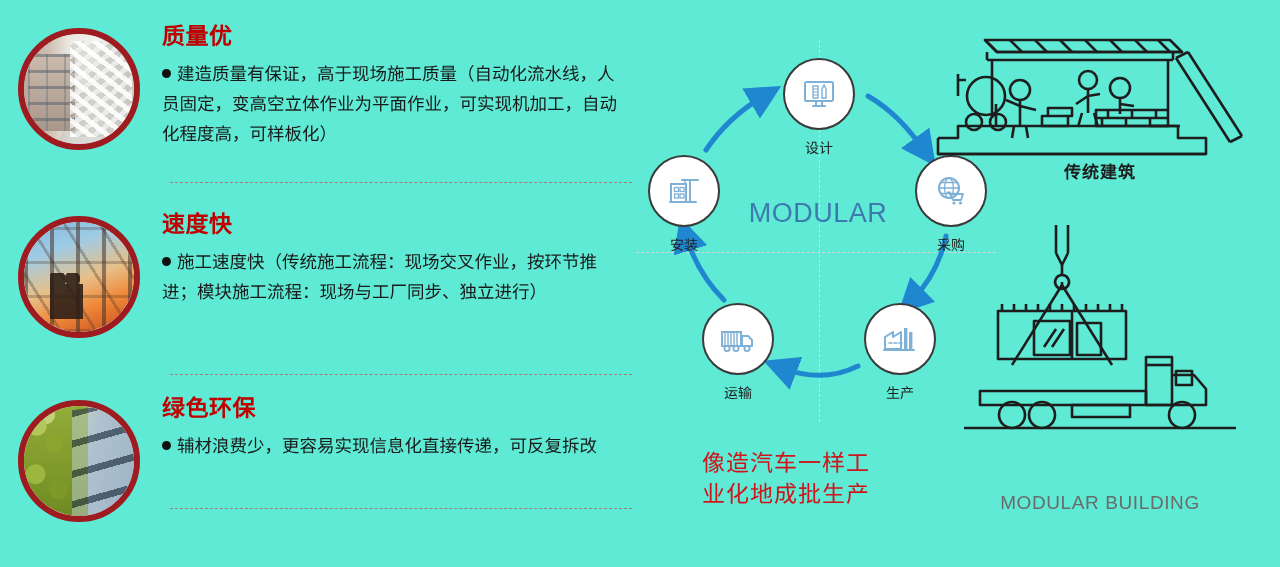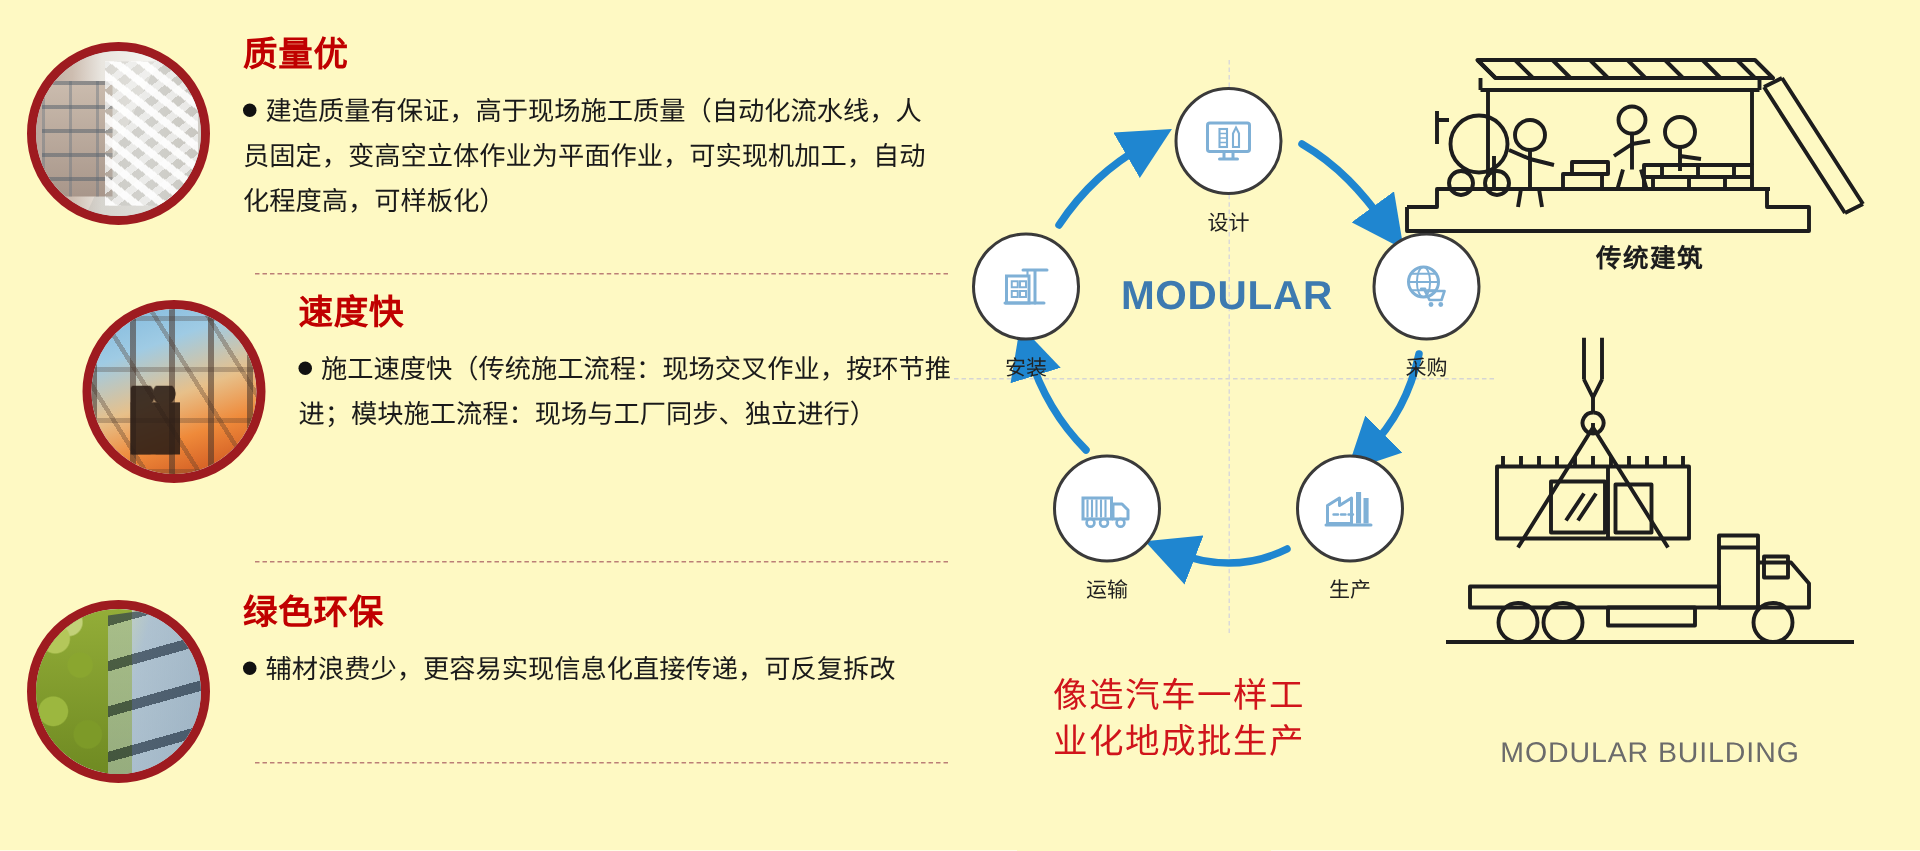--- a/index.html
+++ b/index.html
@@ -12,40 +12,40 @@
     width: 1280px;
     height: 567px;
     overflow: hidden;
     font-family: "Liberation Sans", "DejaVu Sans", sans-serif;
     position: relative;
   }
   .slide {
     position: relative;
     width: 1280px;
     height: 567px;
-    background: #fef9c3;
+    background: #5eead4;
   }
 
   
   .left-panel {
     position: absolute;
     left: 0;
     top: 0;
     width: 645px;
     height: 567px;
   }
   .feature-row {
     position: absolute;
     left: 0;
     width: 645px;
     display: flex;
     align-items: flex-start;
   }
   .feature-row.r1 { top: 24px; }
-  .feature-row.r2 { top: 196px; padding-left: 37px; }
+  .feature-row.r2 { top: 212px; }
   .feature-row.r3 { top: 396px; }
 
   .photo-wrap {
     position: relative;
     width: 122px;
     height: 122px;
     flex: 0 0 122px;
     margin-left: 18px;
     margin-top: 4px;
   }
@@ -247,25 +247,25 @@
   }
   .n-design  { left: 147px; top: 58px; }
   .n-buy     { left: 279px; top: 155px; }
   .n-produce { left: 228px; top: 303px; }
   .n-trans   { left: 66px;  top: 303px; }
   .n-install { left: 12px;  top: 155px; }
 
   .center-label {
     position: absolute;
     left: 60px;
-    top: 182px;
+    top: 198px;
     width: 244px;
     text-align: center;
     color: #3d7ab0;
-    font-weight: bold;
+    font-weight: normal;
     font-size: 27px;
     line-height: 1.18;
     letter-spacing: .5px;
   }
 
   .slogan {
     position: absolute;
     left: 636px;
     top: 448px;
     width: 300px;

